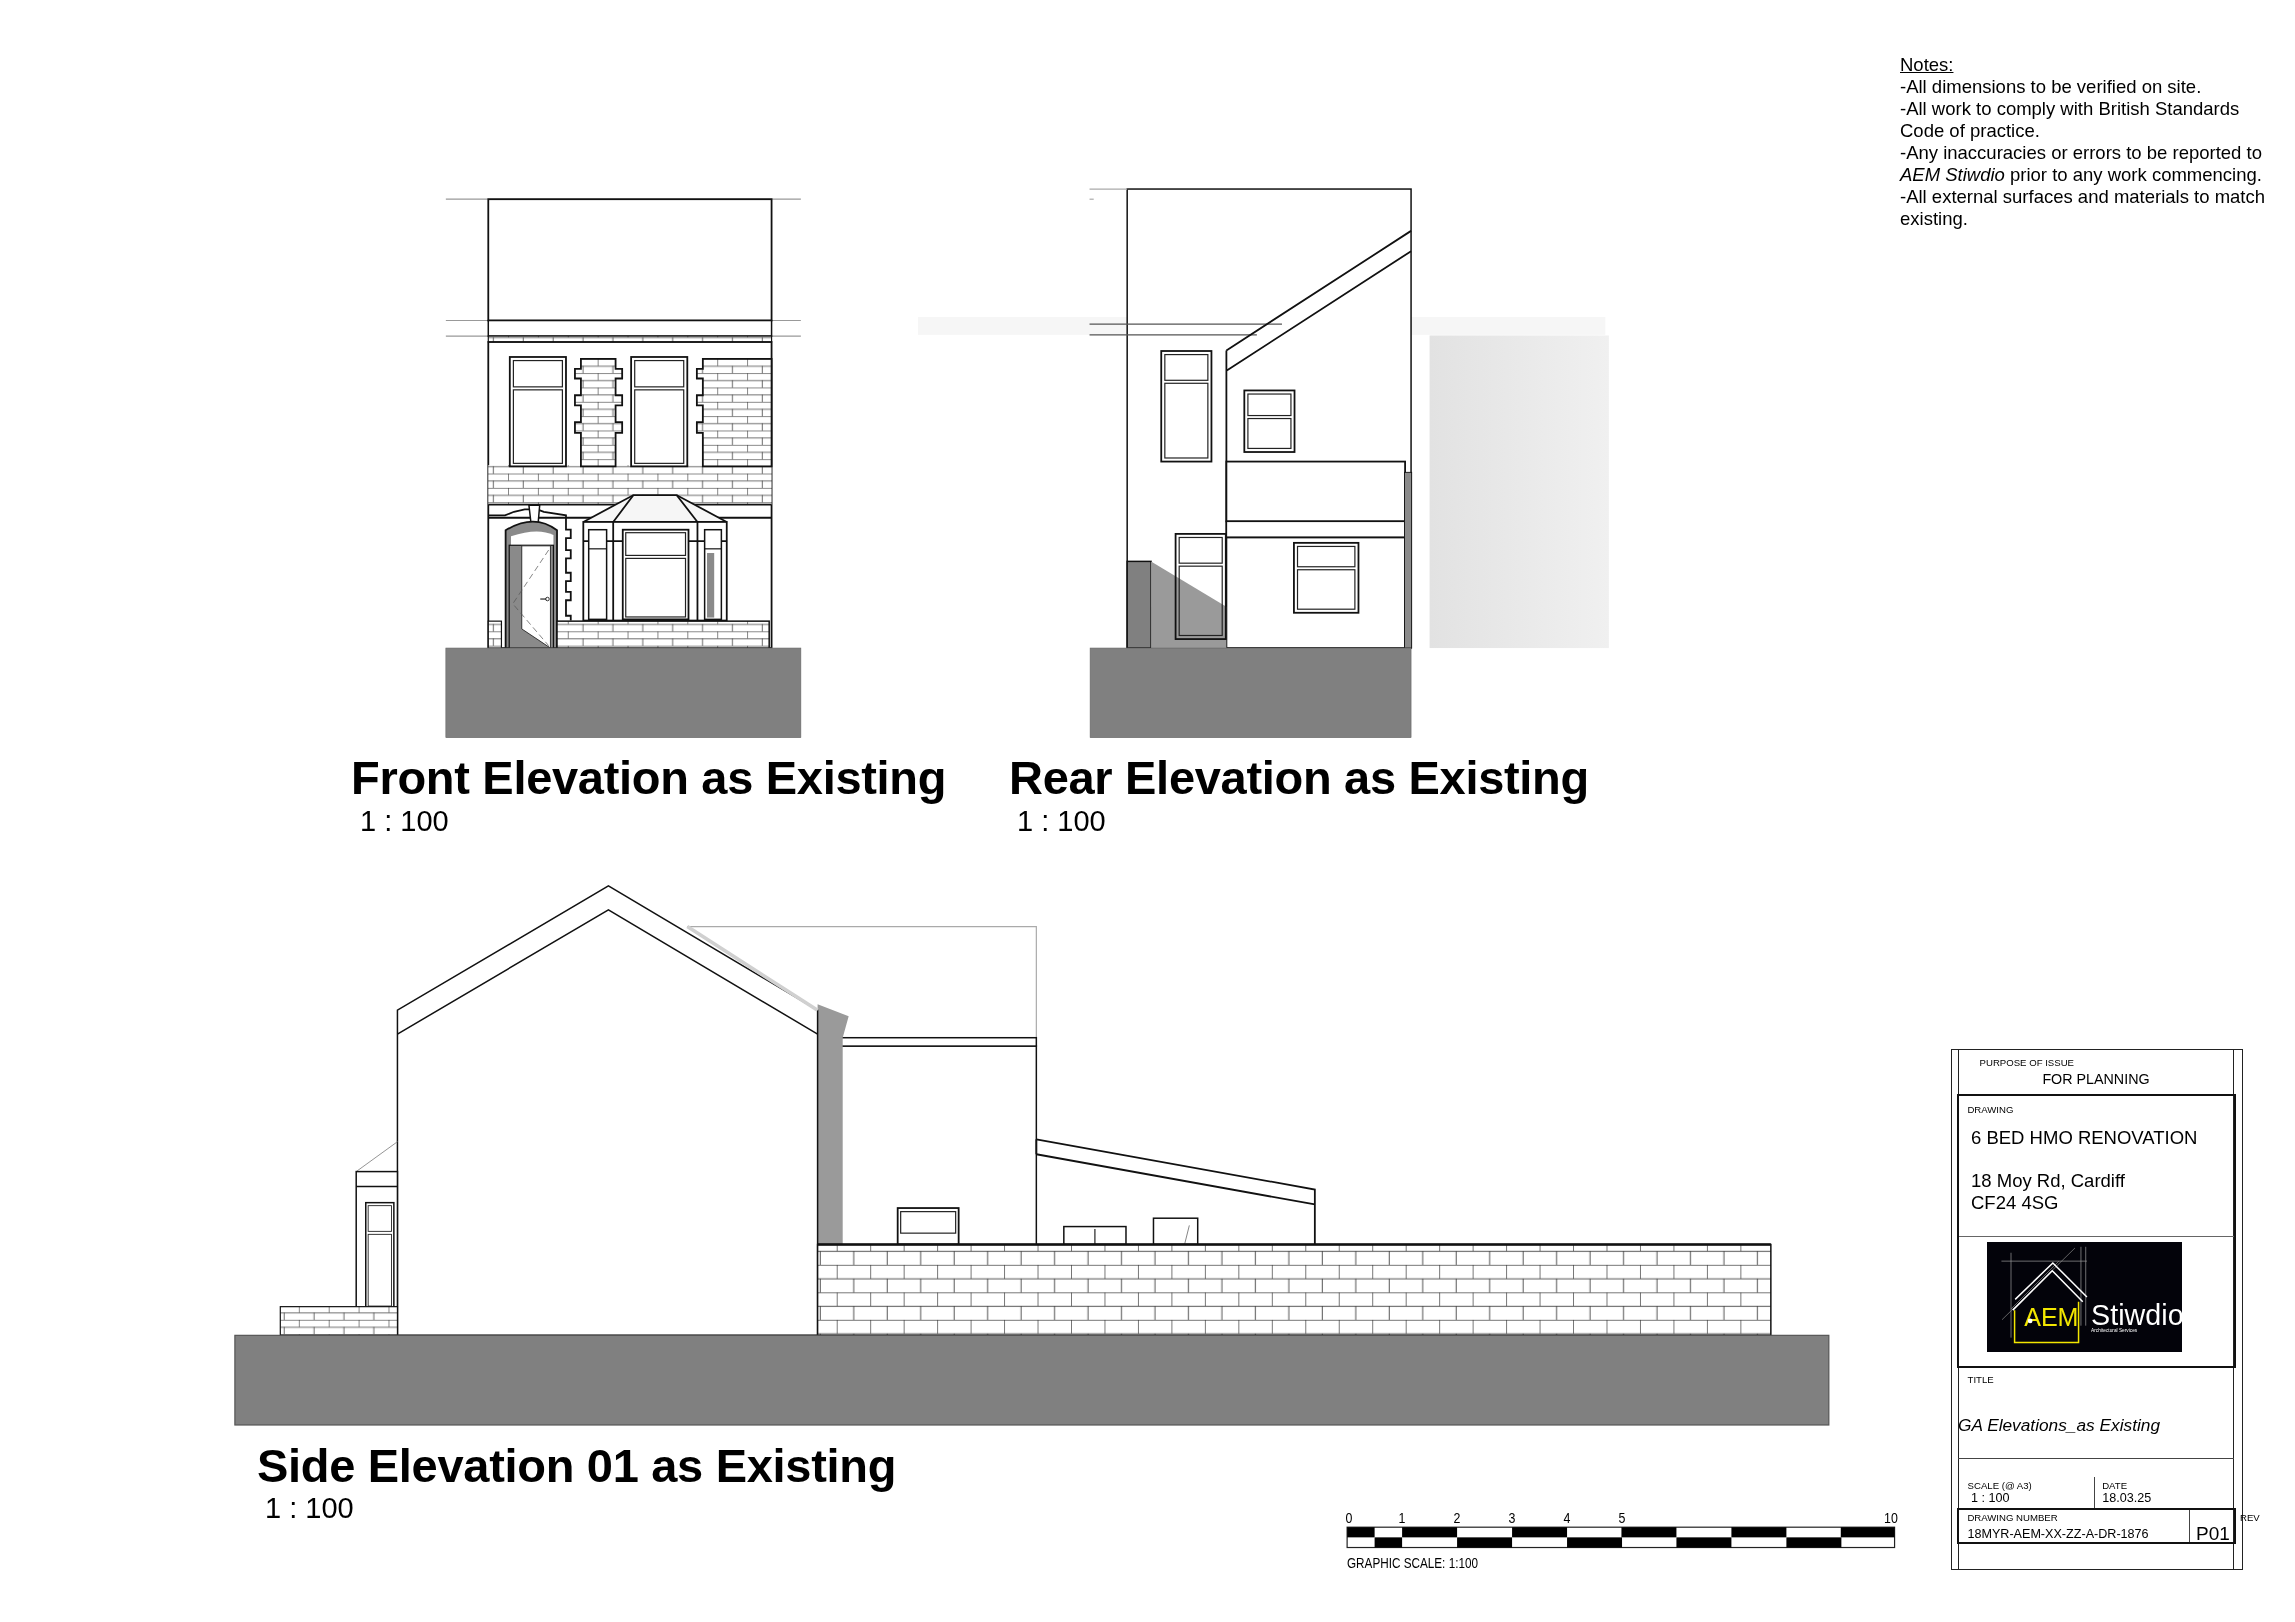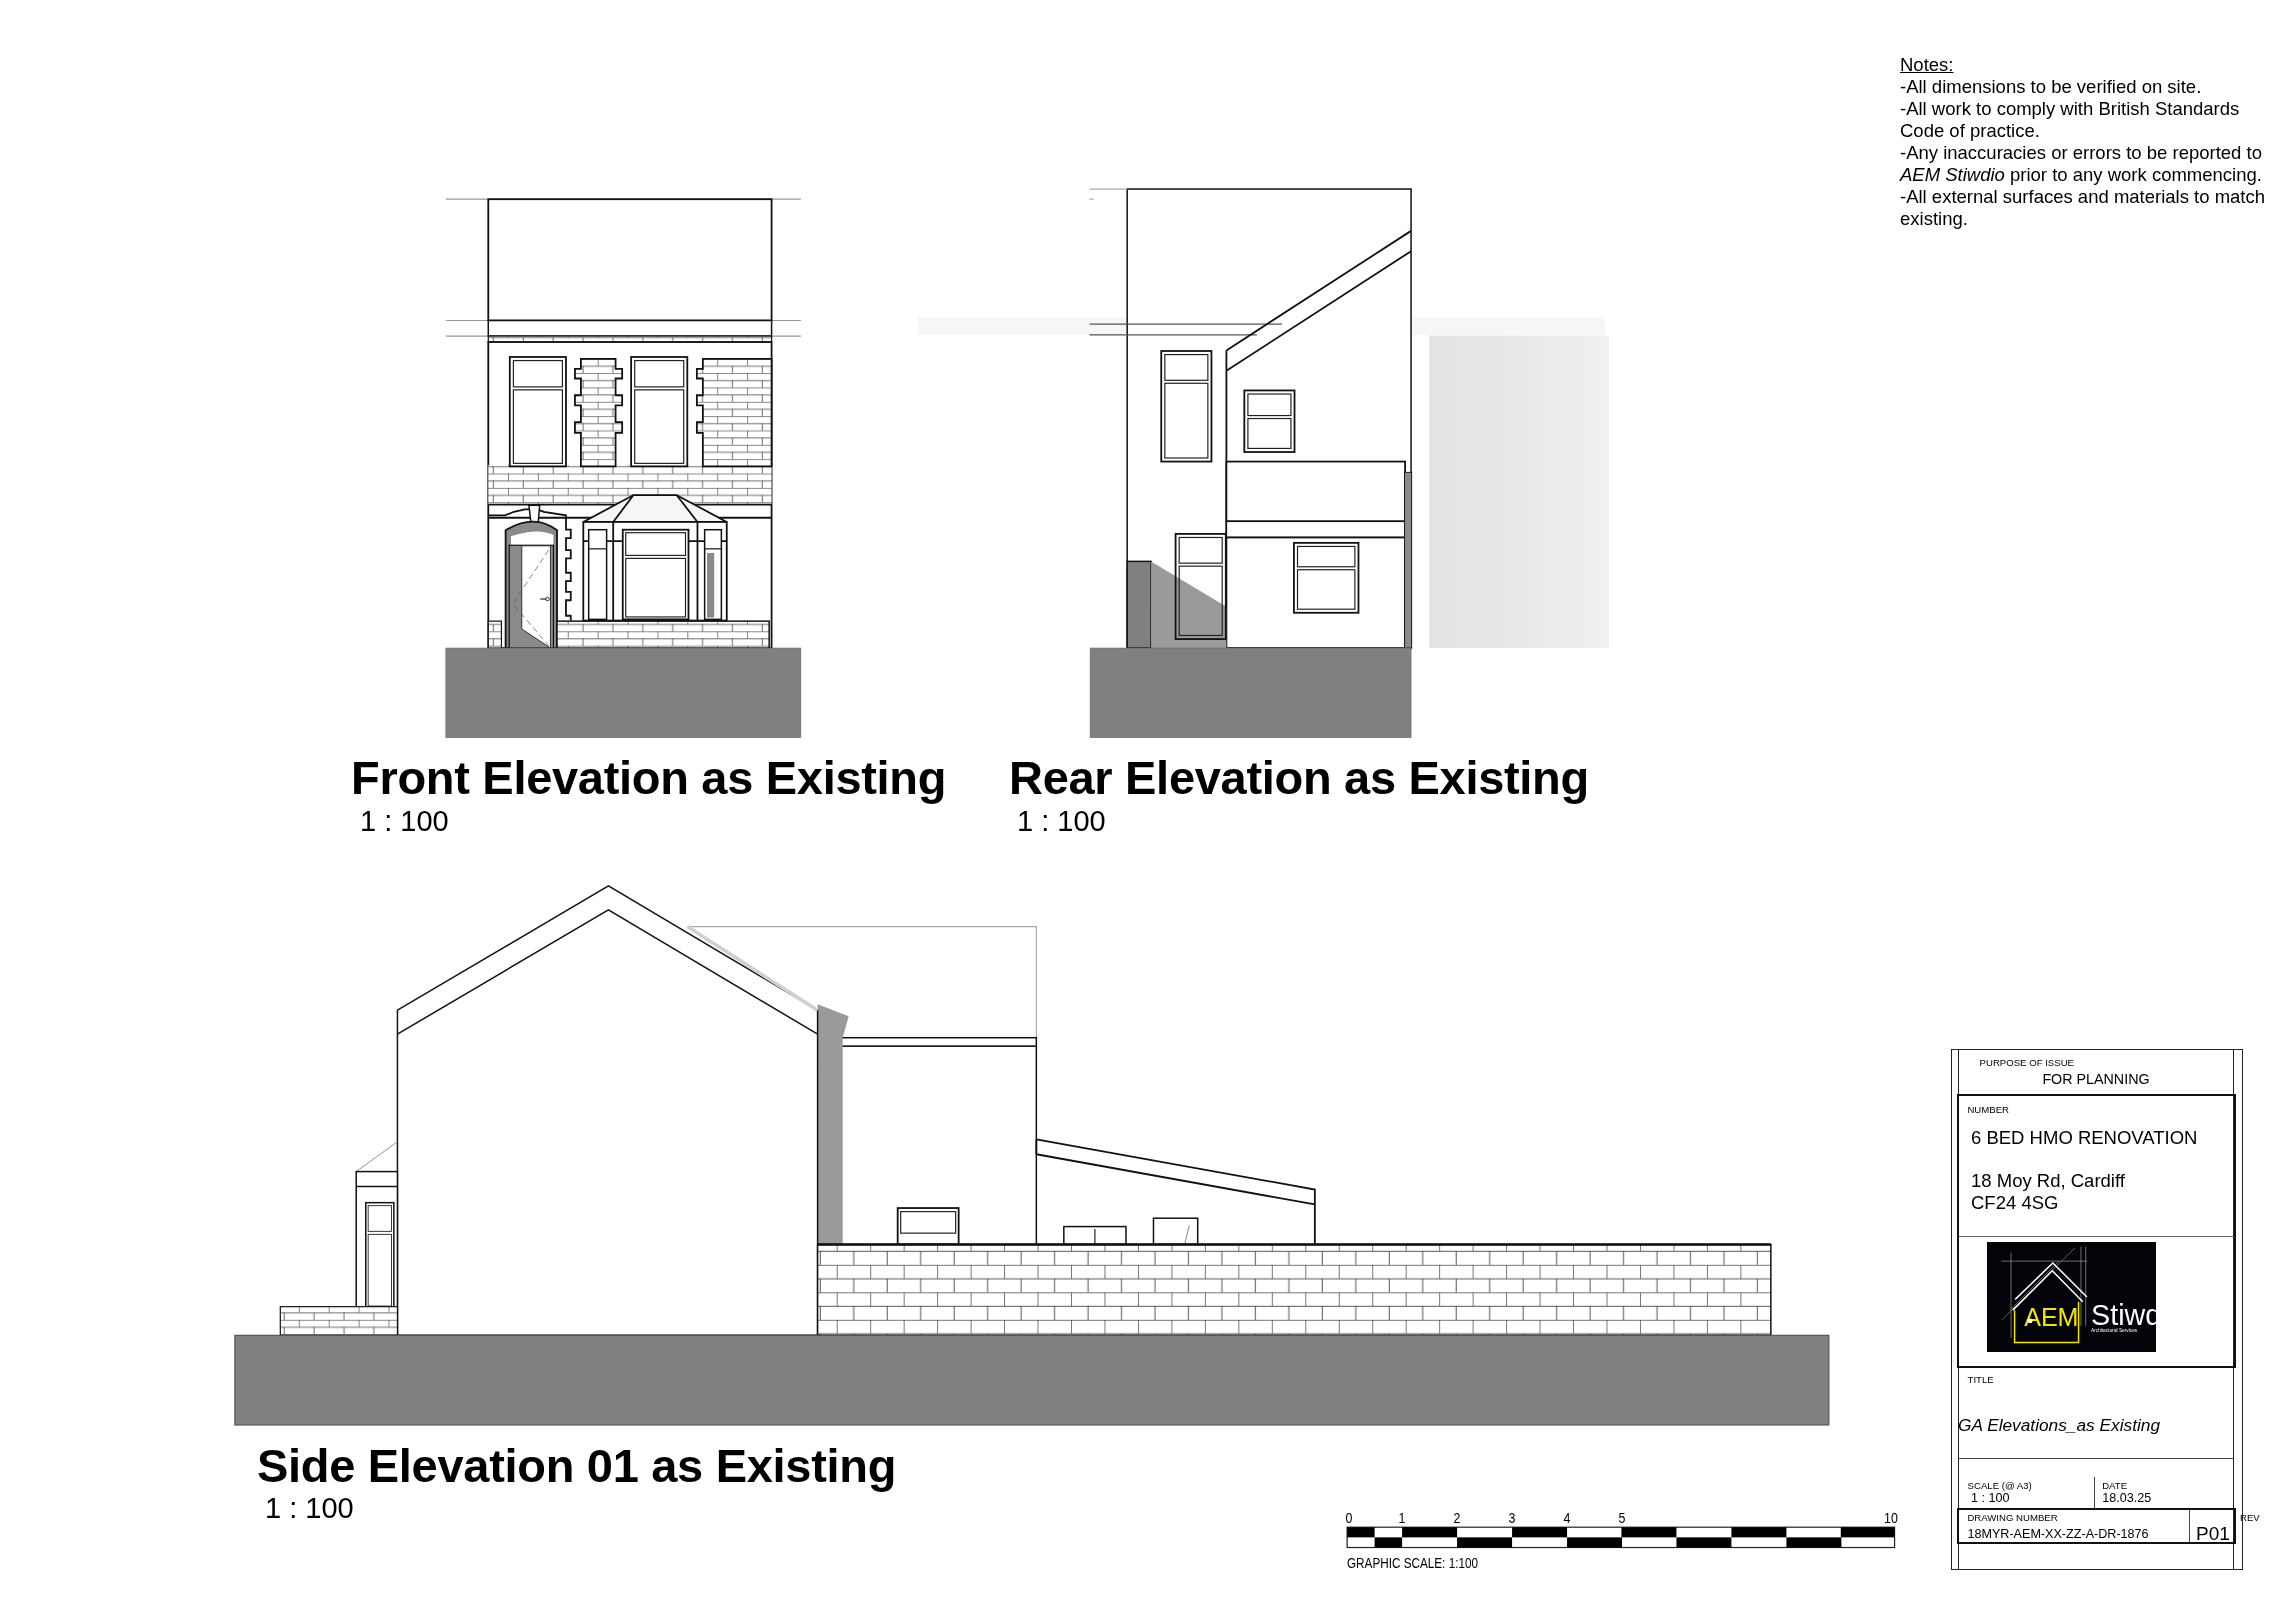--- a/index.html
+++ b/index.html
@@ -20,21 +20,21 @@
                letter-spacing: -0.3px; white-space: nowrap; line-height: 1; }
   .cap-scale { font-family: "Liberation Sans", sans-serif; font-size: 29px; white-space: nowrap; line-height: 1; }
 
   
   .tb-outer { left: 1951px; top: 1049px; width: 292px; height: 521px; border: 1.8px solid #222; box-sizing: border-box; }
   .tb-inner { left: 1958px; top: 1049px; width: 276px; height: 521px; border-left: 1.2px solid #222; border-right: 1.2px solid #222; box-sizing: border-box; }
   .tb-cell { position: absolute; box-sizing: border-box; }
   .tb-label { font-size: 9.6px; position: absolute; white-space: nowrap; }
   .tb-value { position: absolute; white-space: nowrap; }
 
-  .logo { left: 1987px; top: 1242px; width: 169px; height: 110px; background: #03030a; }
+  .logo { left: 1987px; top: 1242px; width: 195px; height: 110px; background: #03030a; }
 
   
   .scale-num { font-family: "Liberation Sans", sans-serif; font-size: 15.5px; position: absolute; transform: translateX(-50%) scaleX(0.8); }
   .scale-label { font-family: "Liberation Sans", sans-serif; font-size: 14.3px; position: absolute; transform-origin: left; transform: scaleX(0.82); white-space: nowrap; }
 </style>
 </head>
 <body>
 
 <svg class="drawing" width="2295" height="1623" viewBox="0 0 3840 2715">
   <defs>
@@ -265,21 +265,21 @@
 
 <div class="abs tb-outer"></div>
 <div class="abs tb-inner"></div>
 
 <div class="tb-cell" style="left:1958px; top:1049px; width:276px; height:46px; border-bottom:1.2px solid #222;">
   <div class="tb-label" style="left:9.6px; top:8px;margin-left:12px;">PURPOSE OF ISSUE</div>
   <div class="tb-value" style="left:0; width:100%; text-align:center; top:21.5px; font-size:14.3px;">FOR PLANNING</div>
 </div>
 
 <div class="tb-cell" style="left:1957px; top:1094px; width:279px; height:274px; border:2.4px solid #111;">
-  <div class="tb-label" style="left:8.4px; top:8.4px;">NUMBER</div>
+  <div class="tb-label" style="left:8.4px; top:8.4px;">DRAWING</div>
   <div class="tb-value" style="left:12px; top:31px; font-size:18.5px;">6 BED HMO RENOVATION</div>
   <div class="tb-value" style="left:12px; top:74px; font-size:18.5px;">18 Moy Rd, Cardiff</div>
   <div class="tb-value" style="left:12px; top:96px; font-size:18.5px;">CF24 4SG</div>
   <div style="position:absolute; left:0; top:140px; width:100%; border-top:1.2px solid #666;"></div>
 </div>
 
 <div class="abs logo">
   <svg width="213" height="110" viewBox="0 0 356 184">
     <path d="M25 130 L147 10 M40 112 L120 32" stroke="#888" stroke-width="1.2"></path>
     <path d="M24 32 H167 M40 18 V160 M157 8 V140 M165 8 V140" stroke="#999" stroke-width="1.2"></path>

